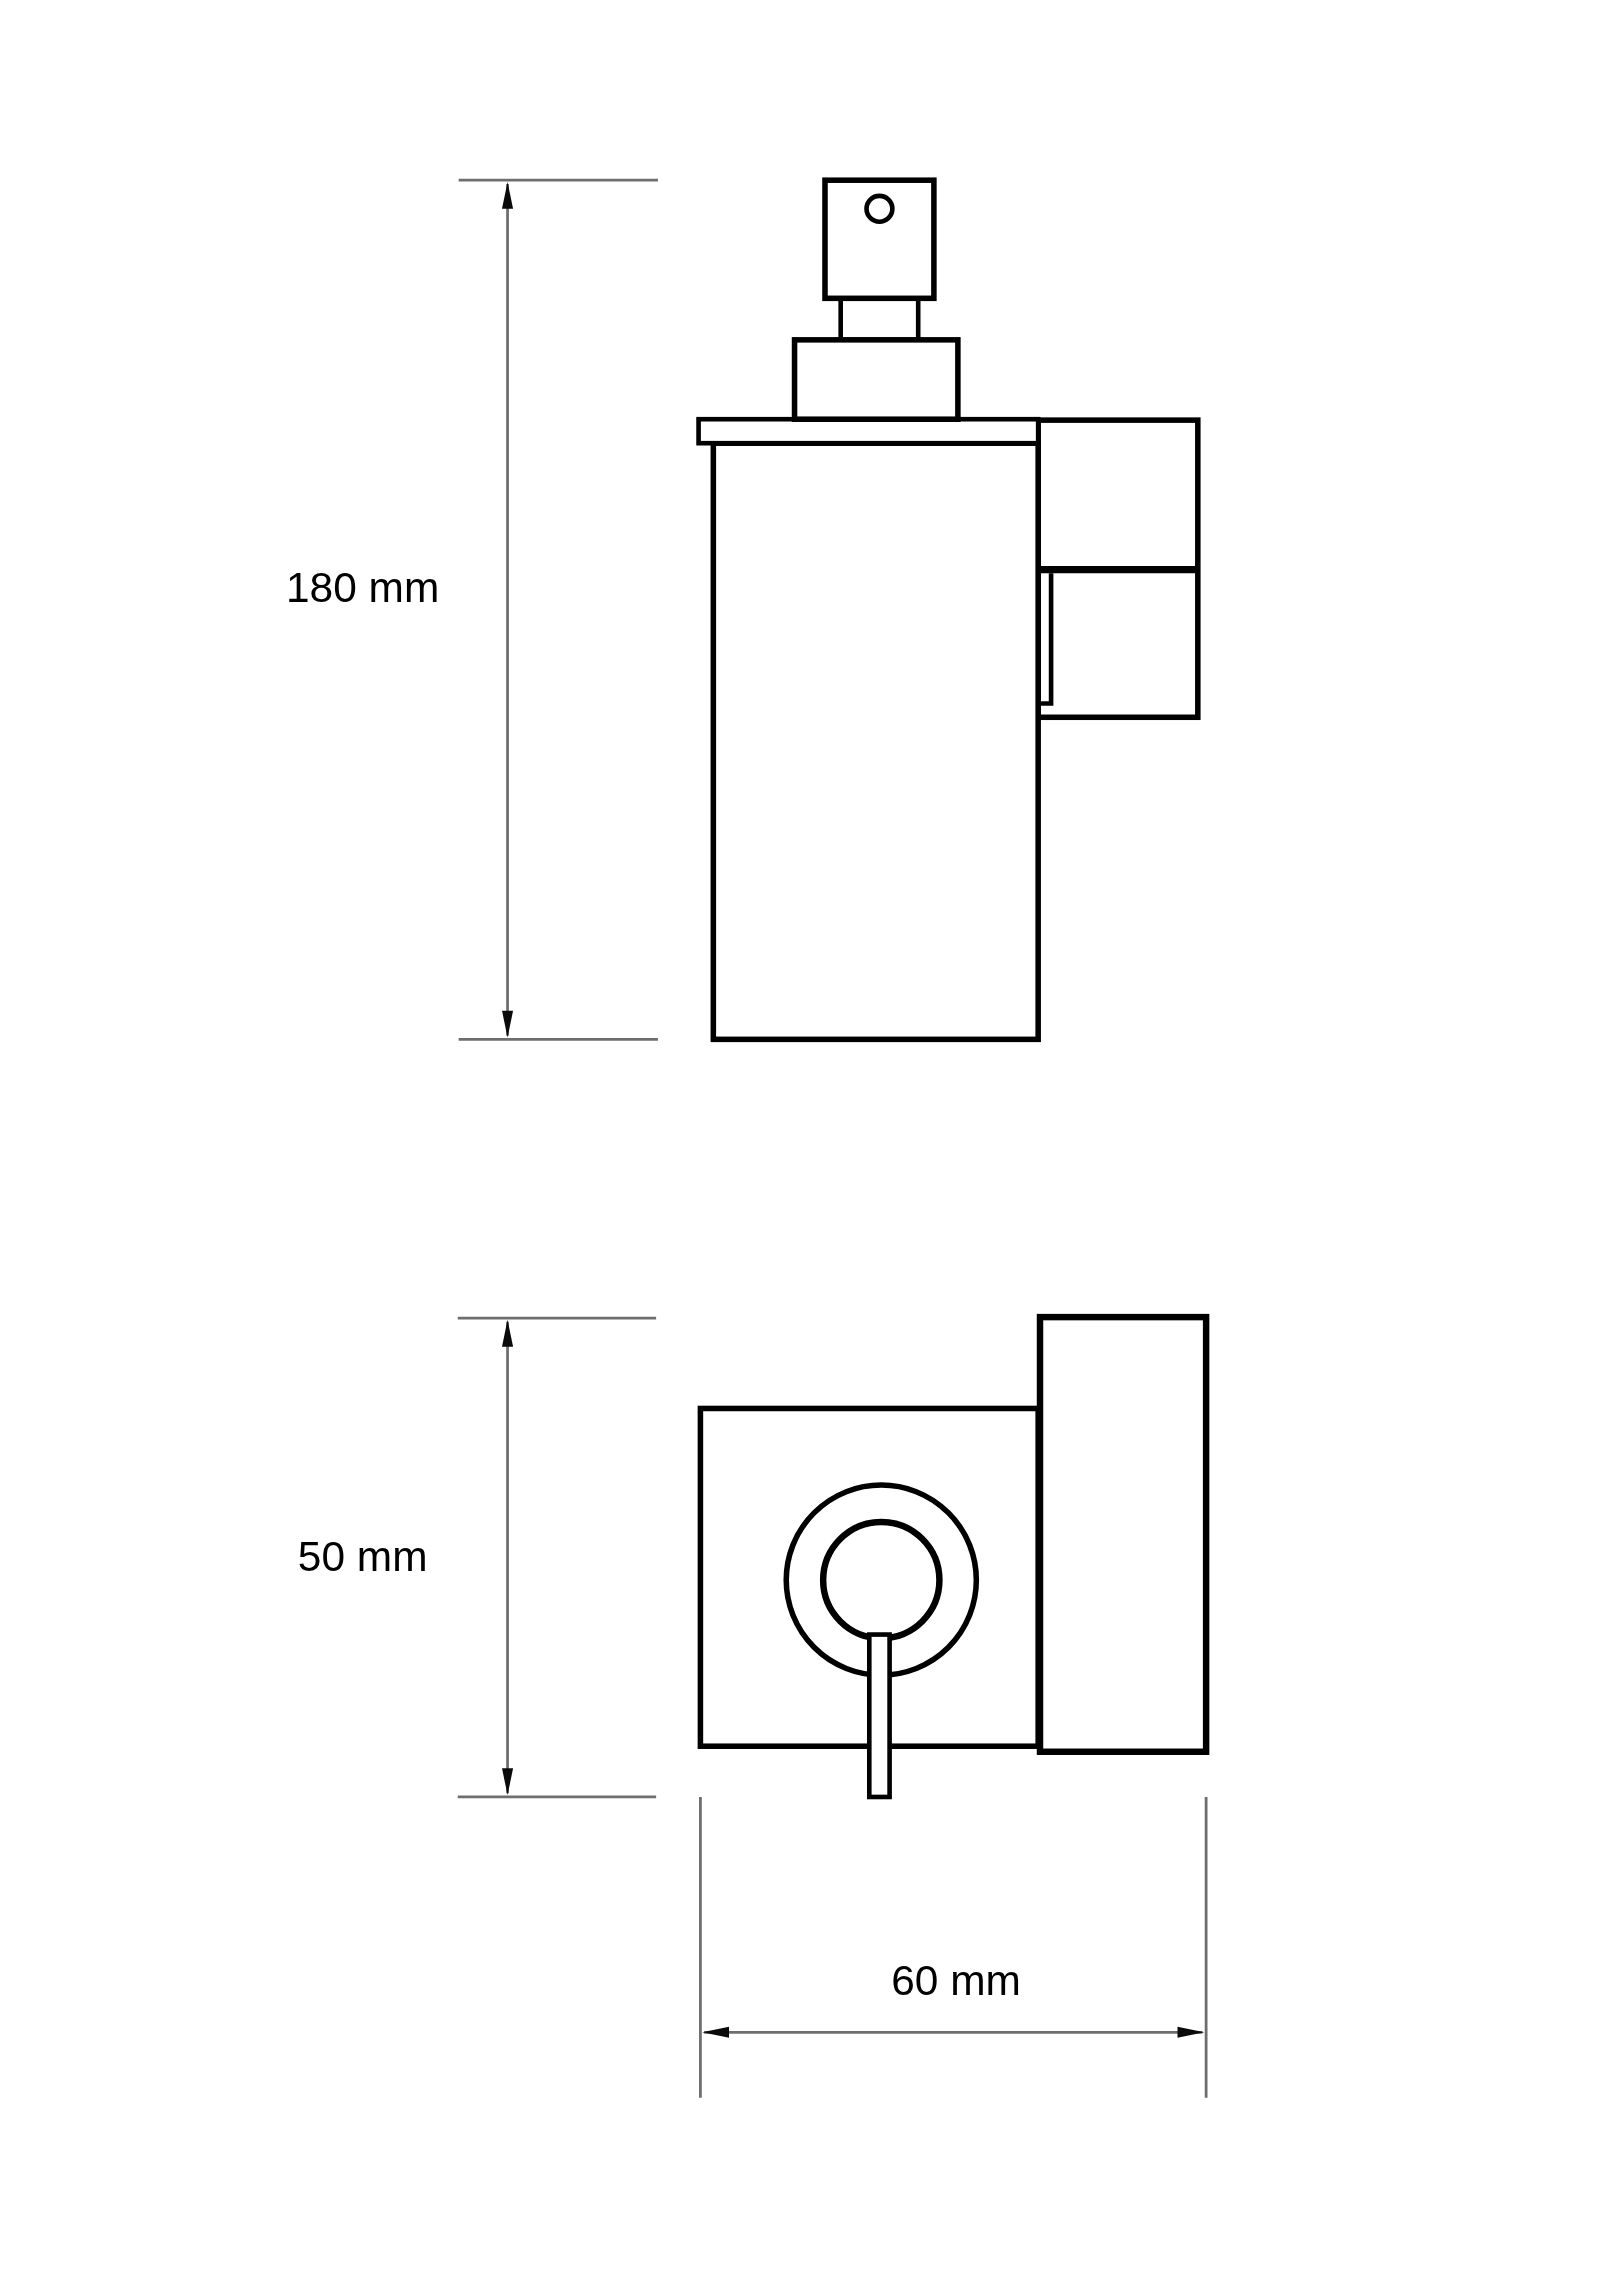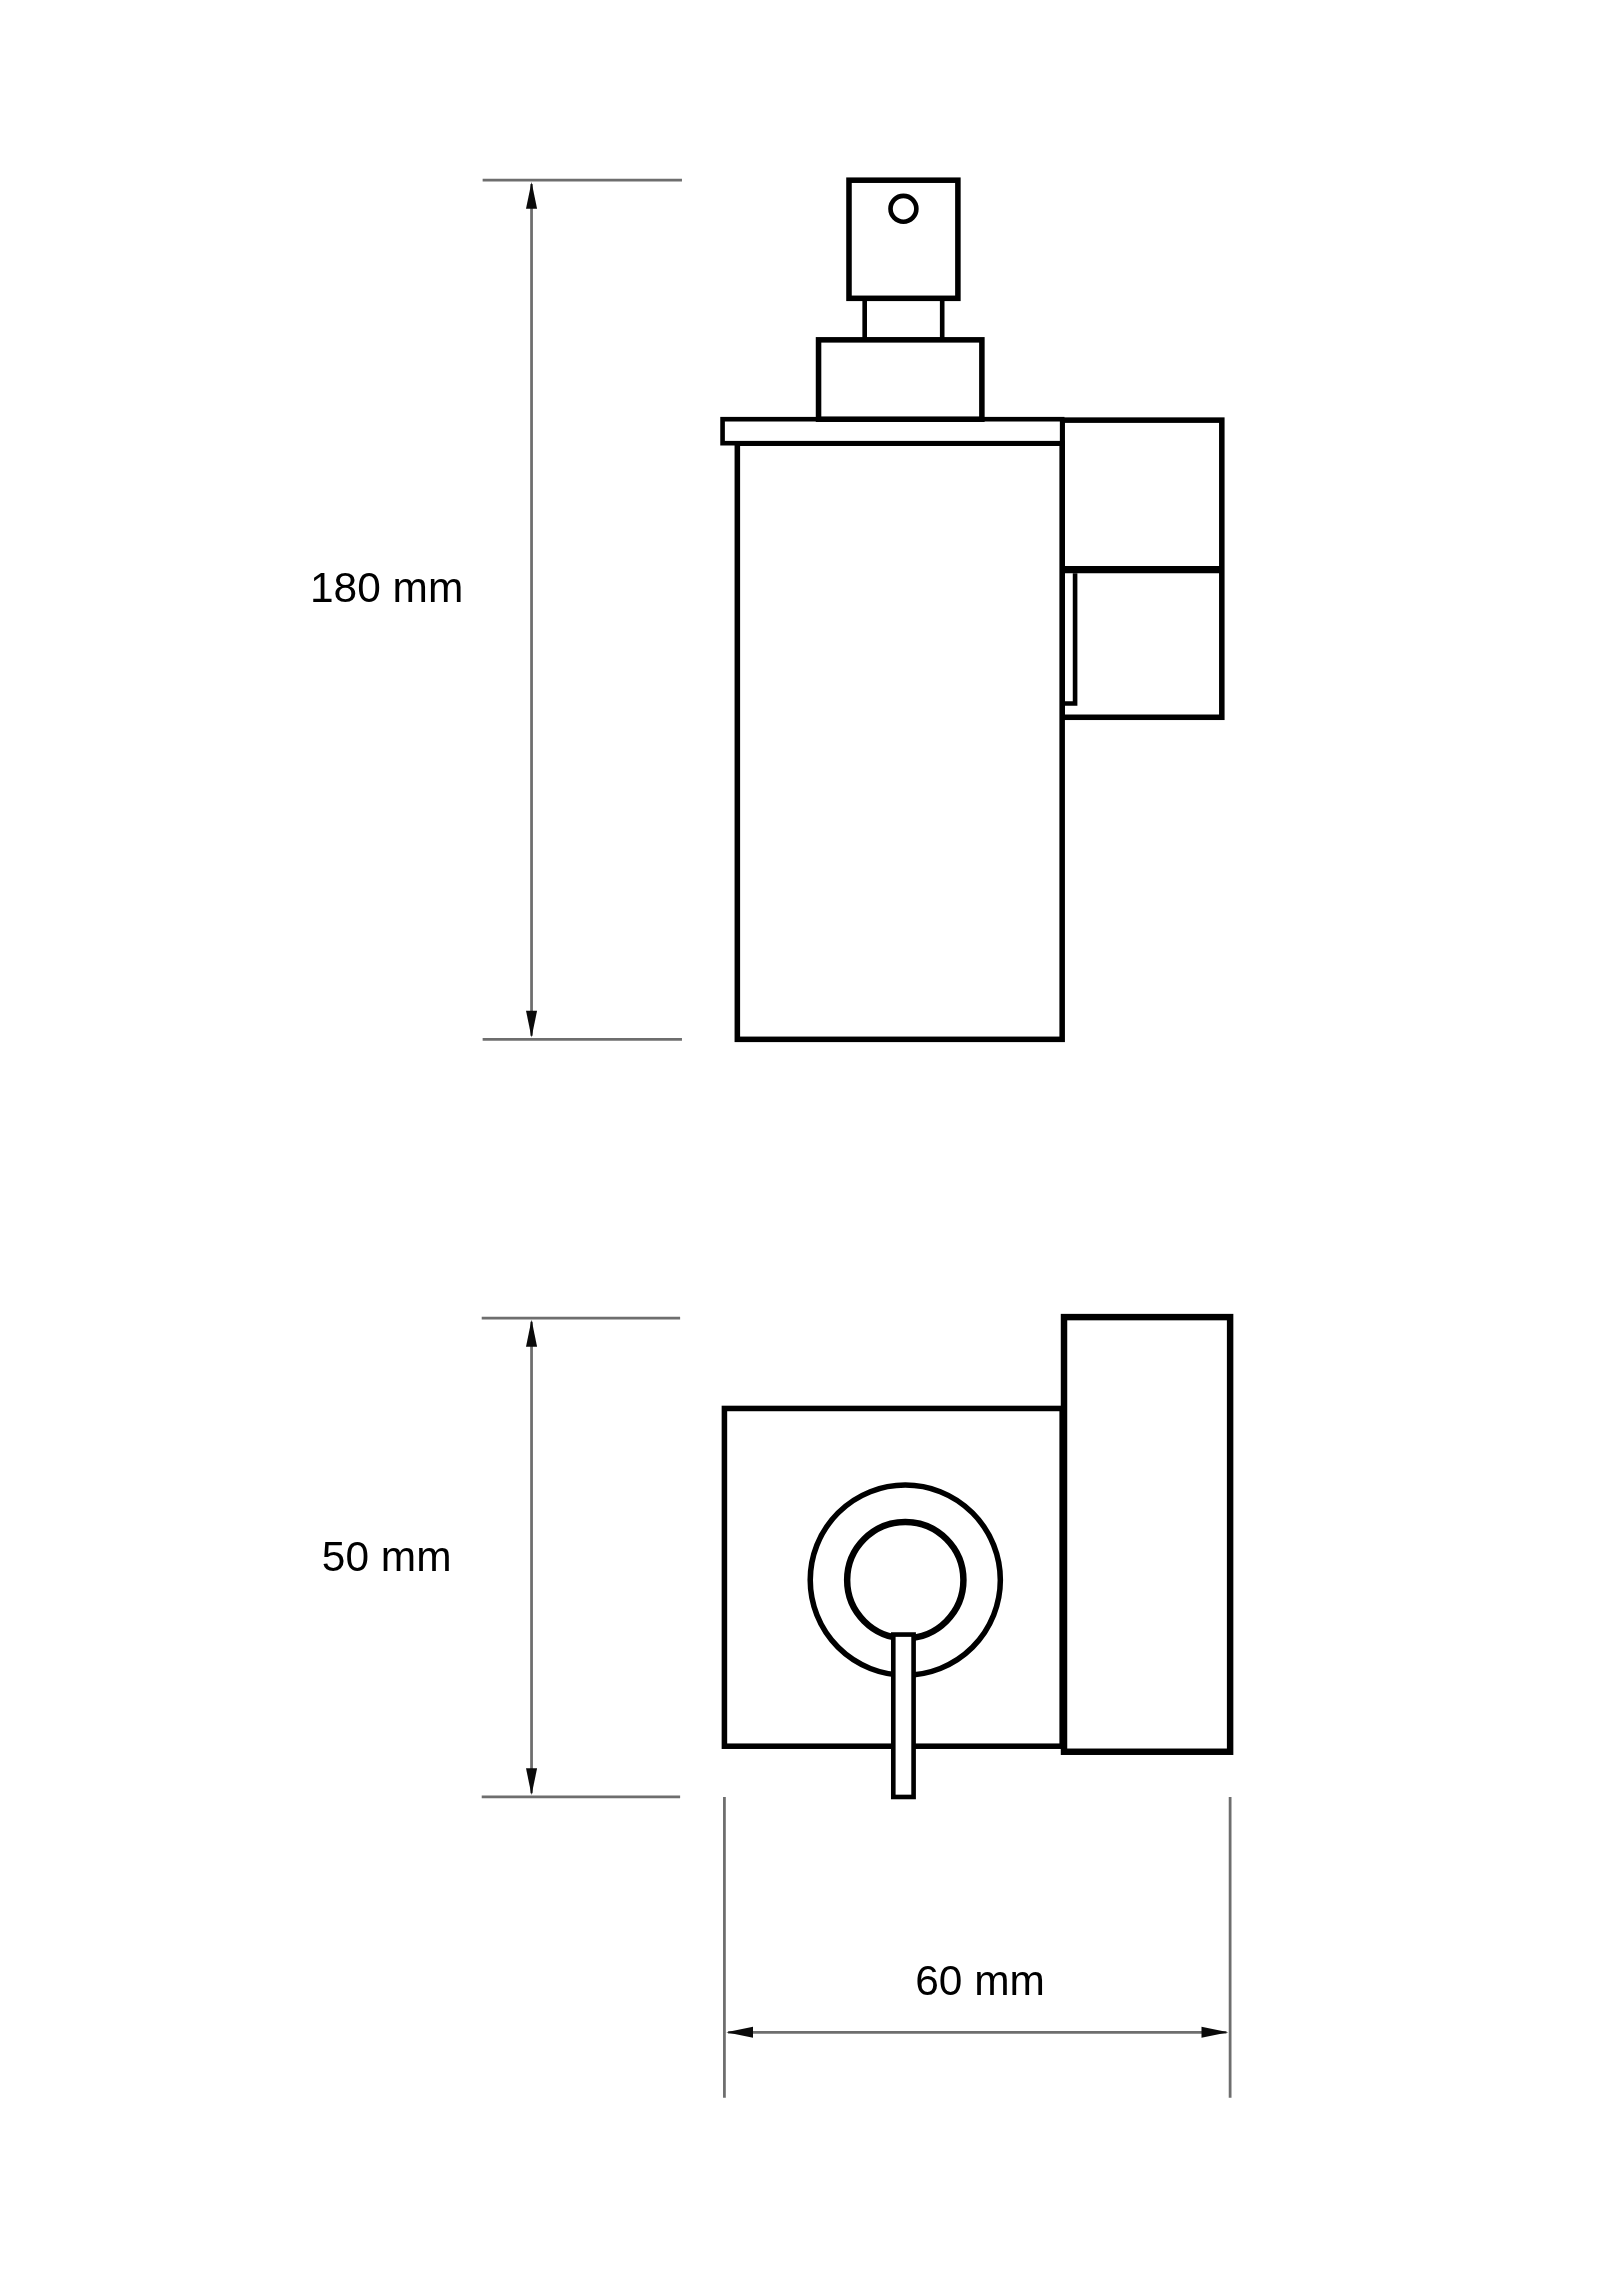--- a/index.html
+++ b/index.html
@@ -9,21 +9,20 @@
     --text:#000000;
     --page-bg:#ffffff;
   }
   html,body{margin:0;padding:0;background:var(--page-bg);}
   .canvas{
     position:relative;
     width:1484px;
     height:2290px;
     background:var(--page-bg);
     overflow:hidden;
-    padding-left:24px;
   }
   svg{display:block;}
   .shape{fill:#ffffff;stroke:var(--outline);stroke-linejoin:miter;}
   .ln{stroke:var(--outline);fill:none;}
   .w5{stroke-width:5;}
   .w6{stroke-width:6;}
   .w7{stroke-width:7;}
   .w8{stroke-width:8;}
   .dim{stroke:var(--dimension-line);stroke-width:3;fill:none;}
   .arrow{fill:var(--arrowhead);stroke:none;}

